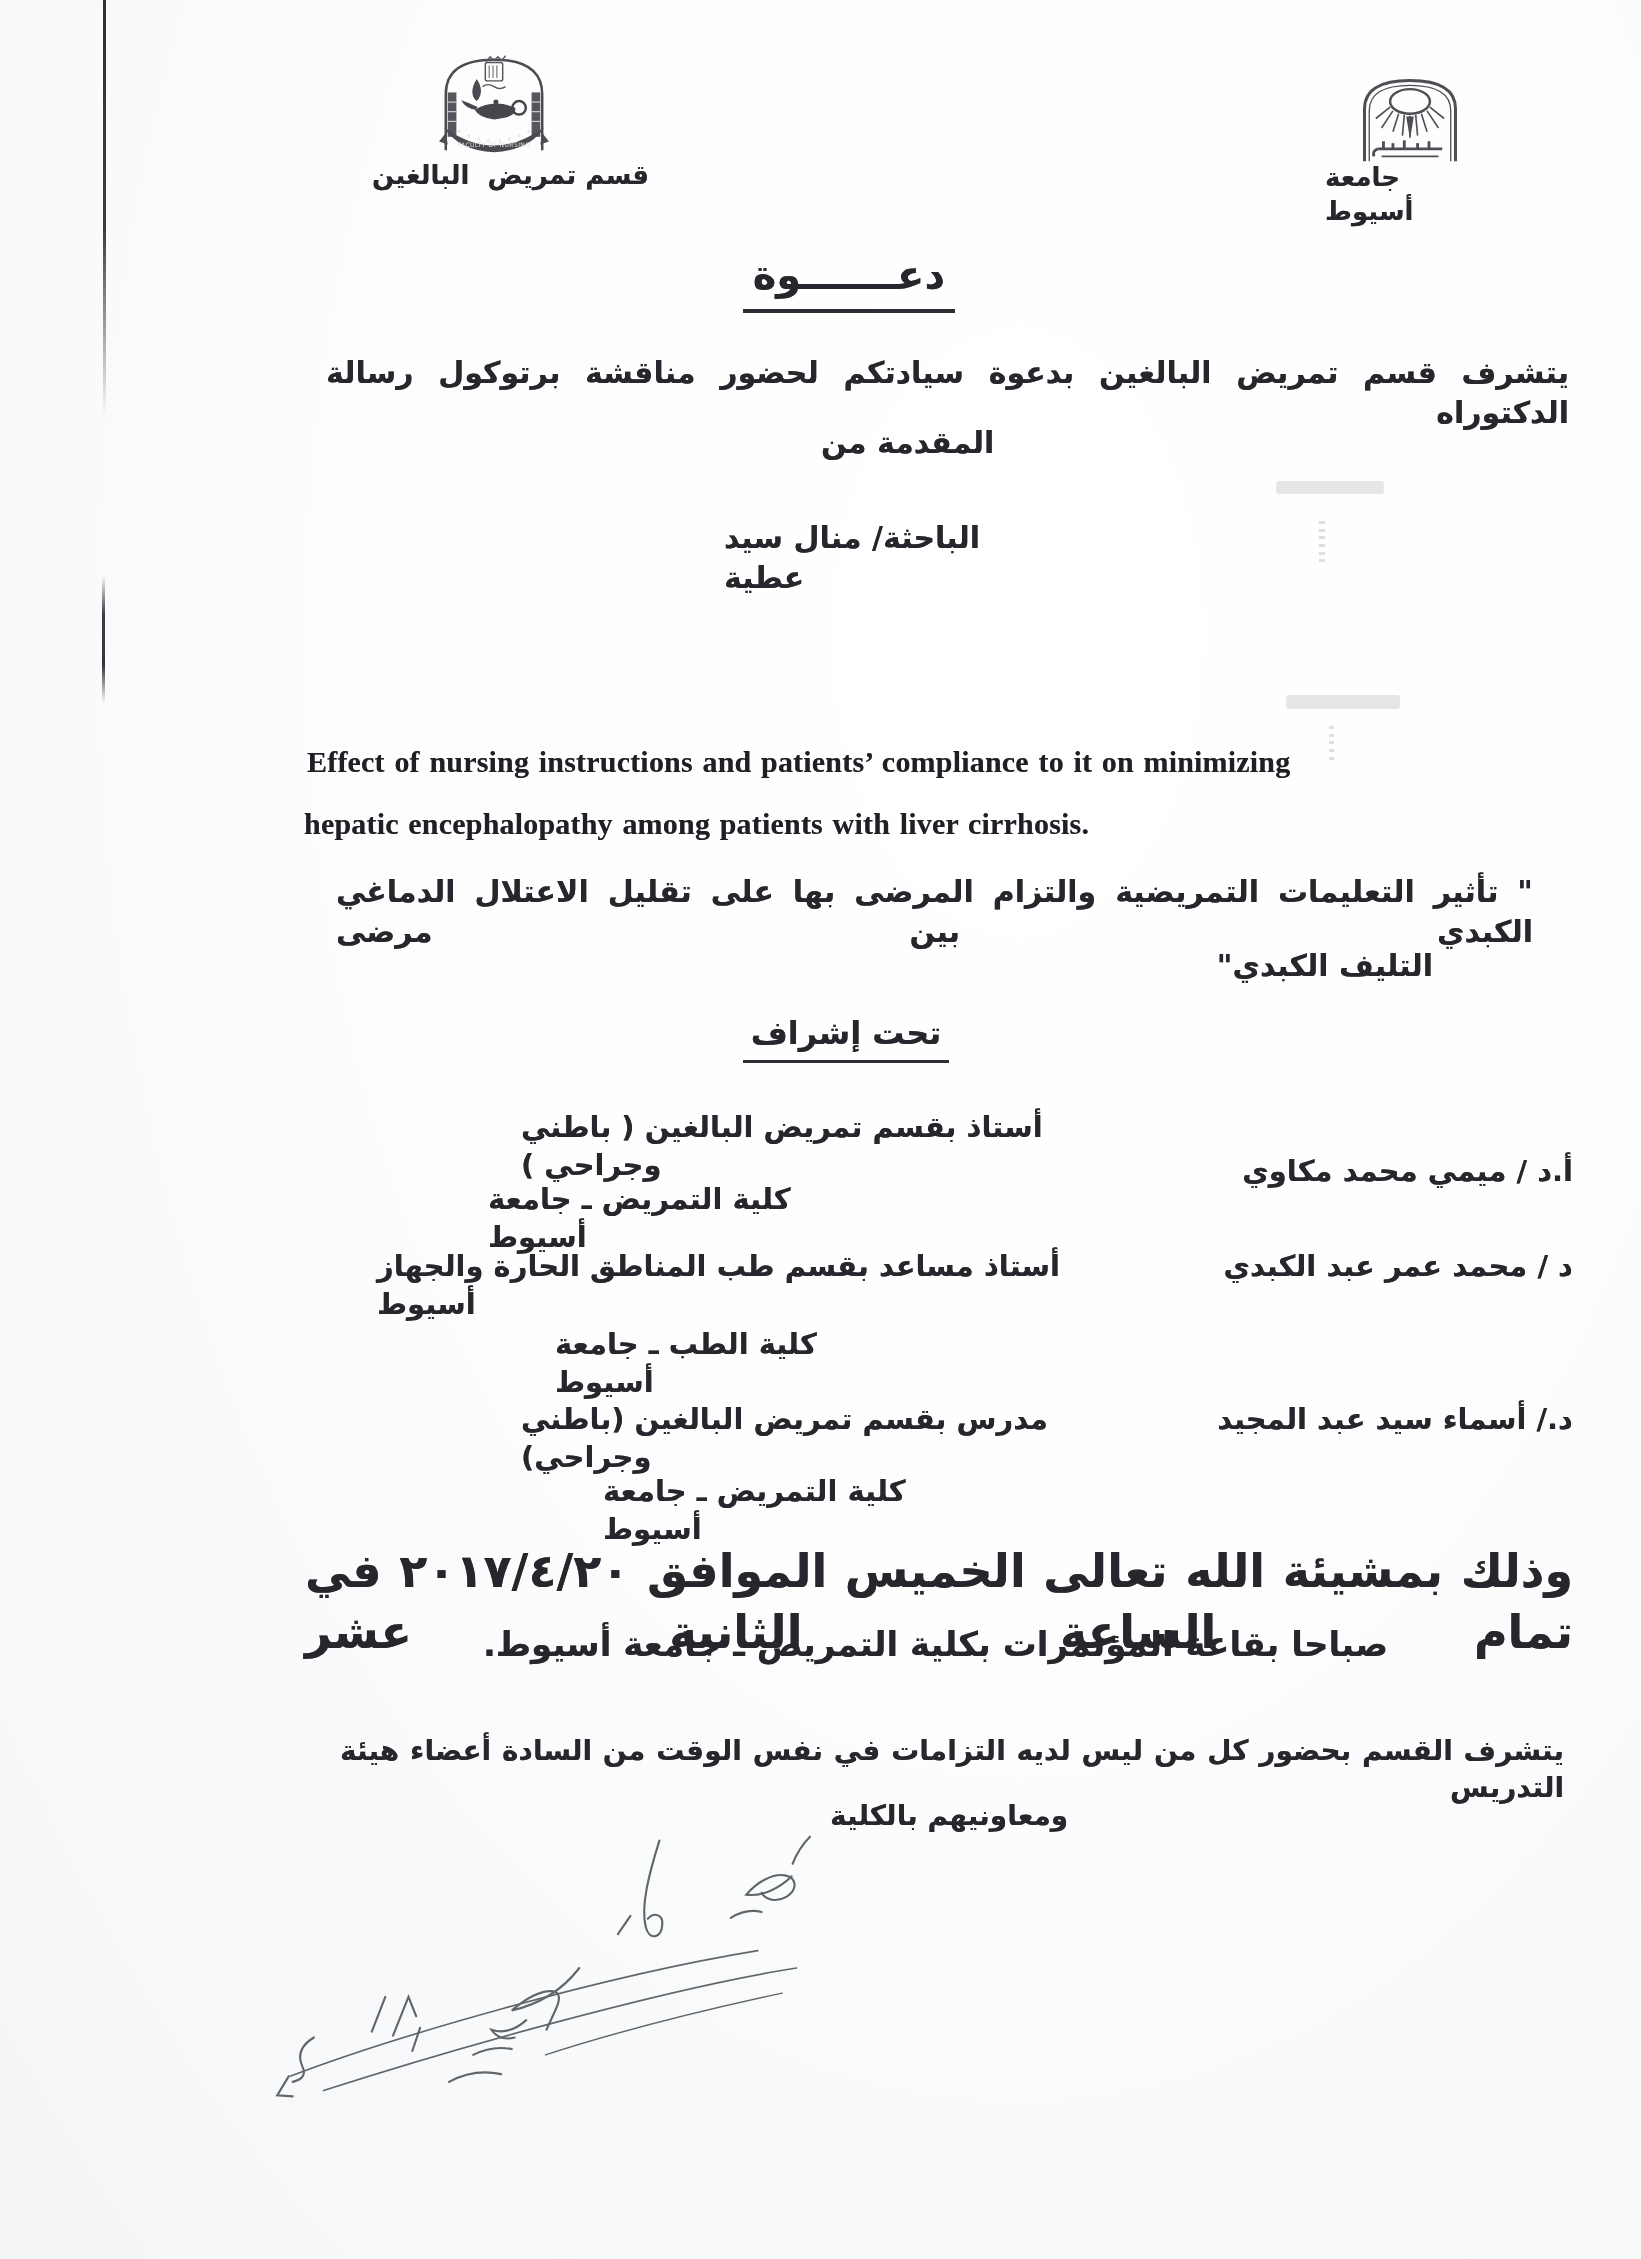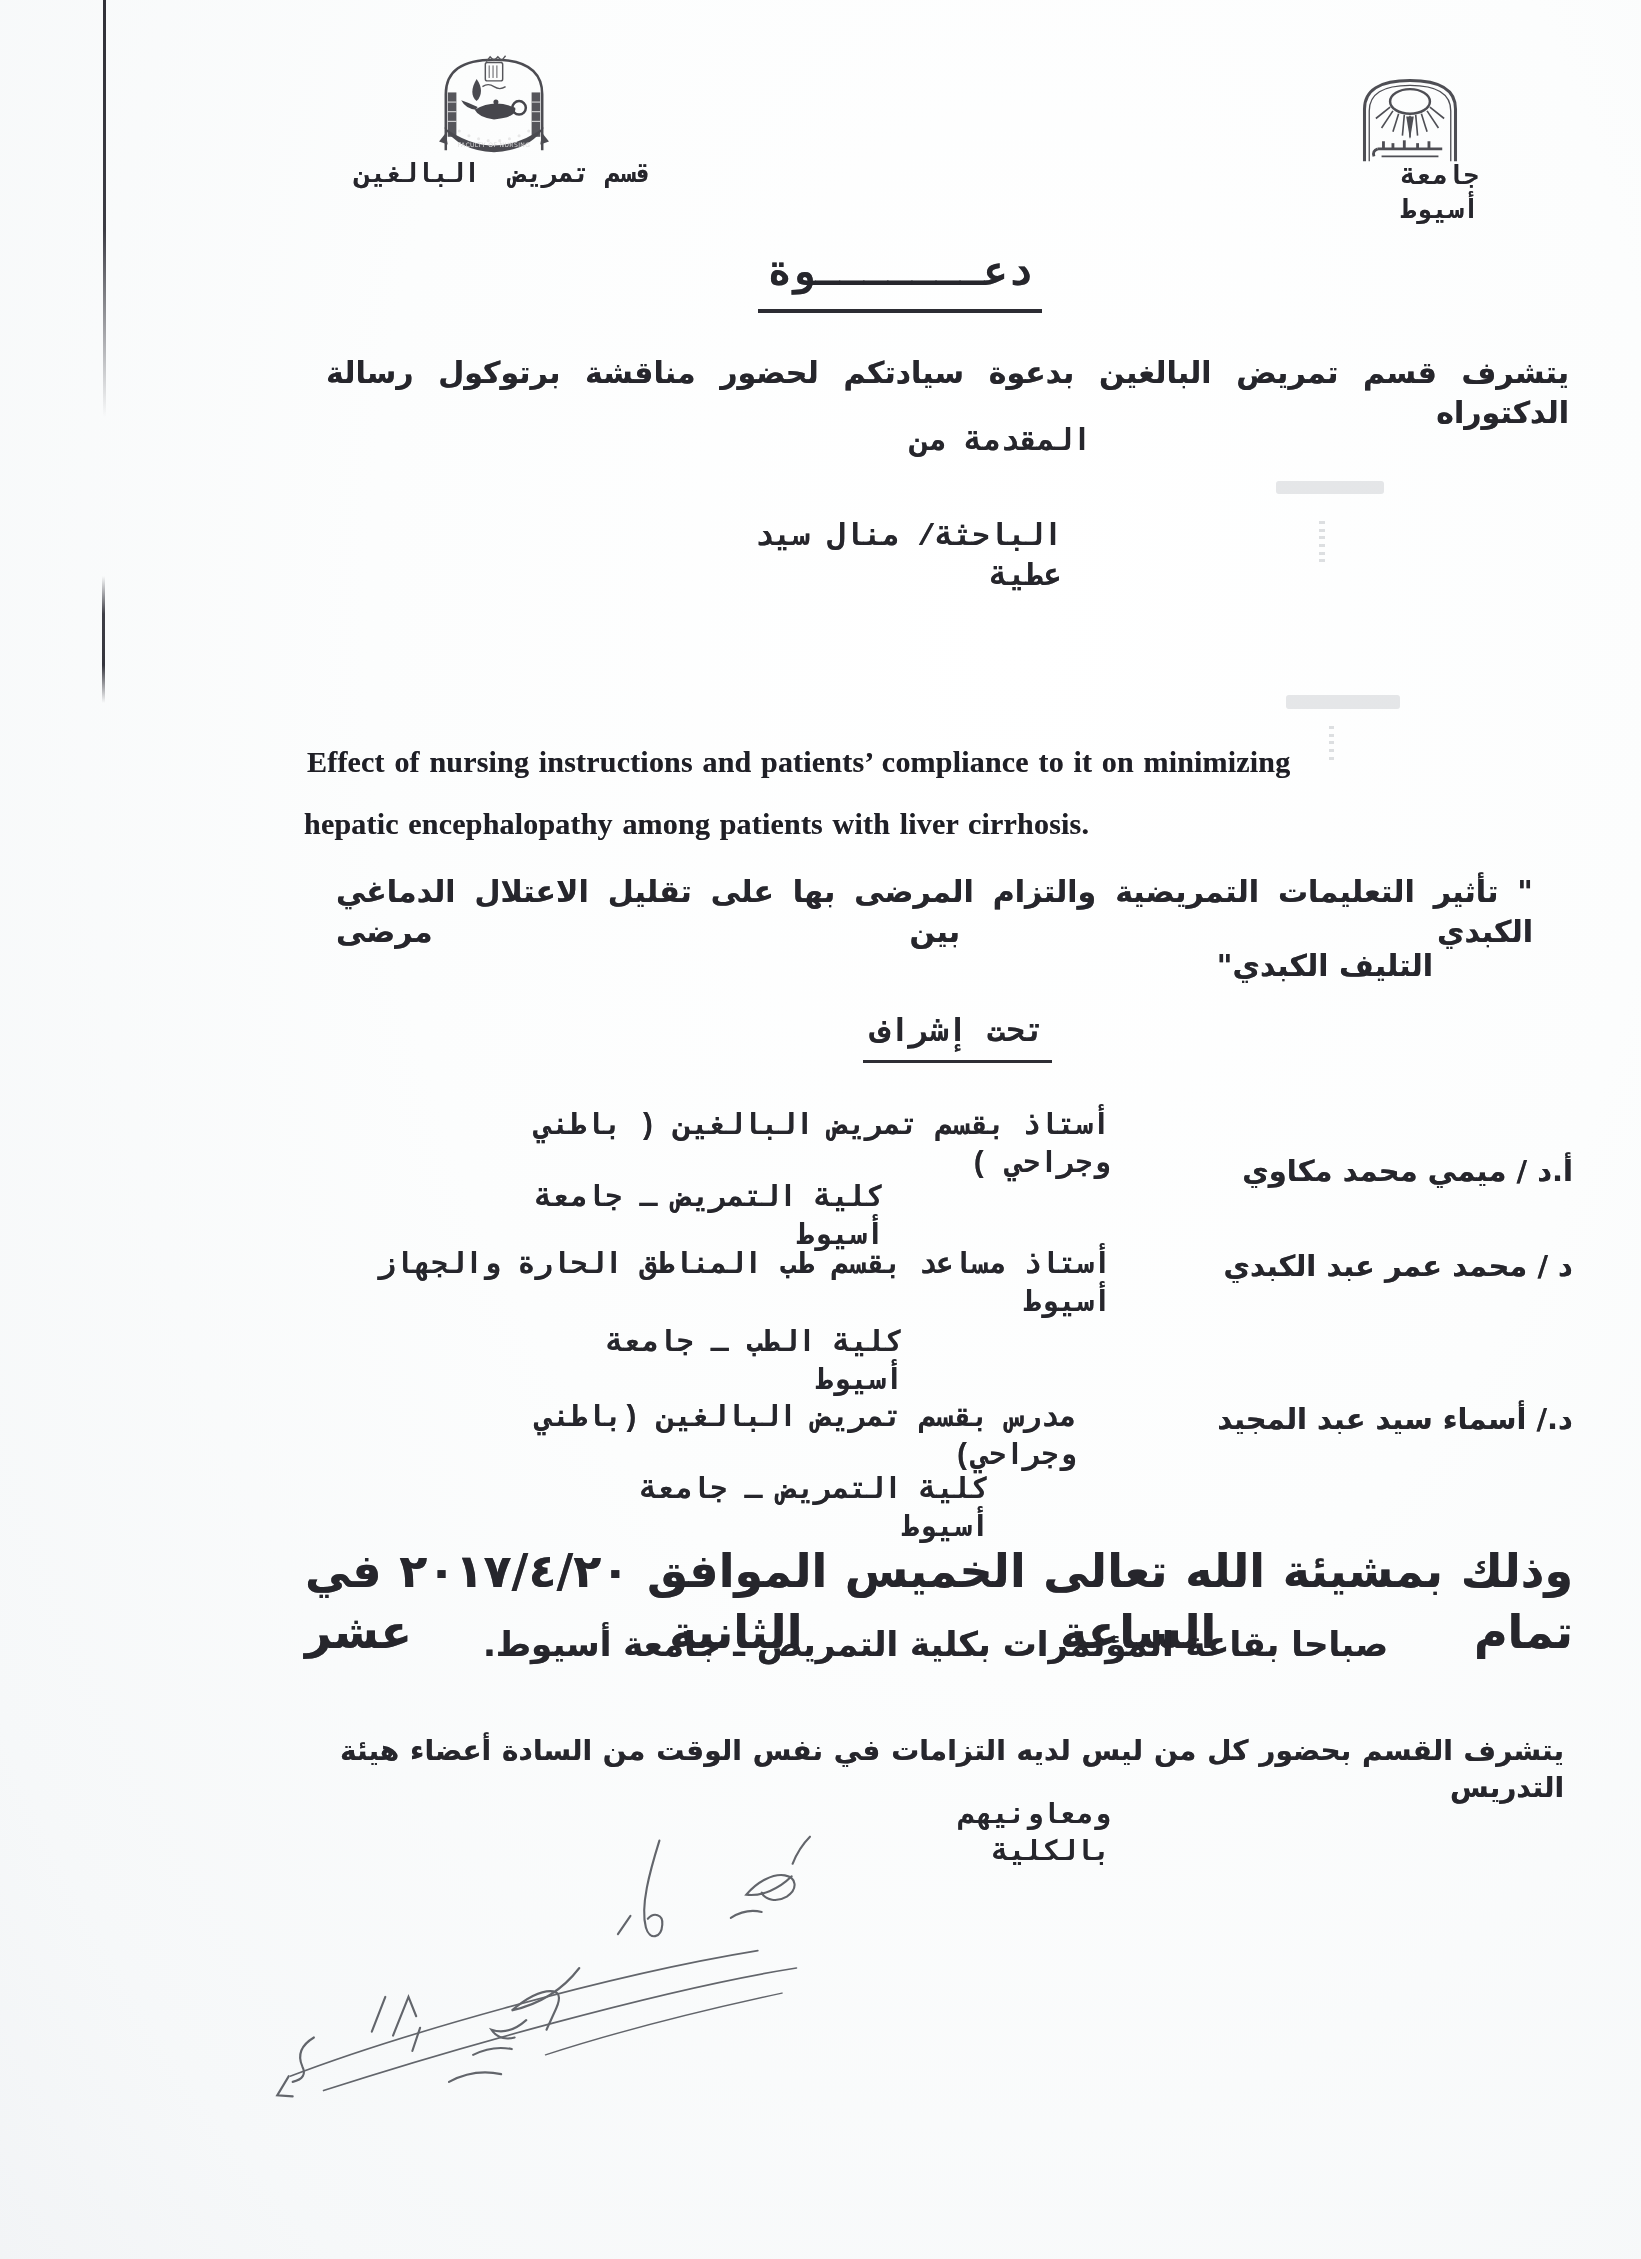--- a/index.html
+++ b/index.html
@@ -6,21 +6,21 @@
   .page{
     position:relative;width:1641px;height:2259px;overflow:hidden;
     background:
       radial-gradient(ellipse at 62% 28%, #ffffff 0%, #fcfdfd 45%, #f6f8f9 85%, #f2f4f6 100%);
     font-family:"DejaVu Sans",sans-serif;color:#26262c;
   }
   .abs{position:absolute;}
   .ar{direction:rtl;font-weight:700;color:#26262c;line-height:1.32;
       text-shadow:0 0 0.6px rgba(10,10,16,.55);}
   .just{text-align:justify;text-align-last:justify;}
-  .ctr{text-align:right;font-family:Liberation Mono, monospace;}
+  .ctr{text-align:left;}
   .rgt{text-align:right;white-space:nowrap;}
   .eng{font-family:"Liberation Serif",serif;font-weight:700;color:#1f1f26;
        letter-spacing:0.2px;word-spacing:1.9px;white-space:nowrap;
        text-shadow:0 0 0.5px rgba(10,10,16,.5);}
   .underline-heavy{display:inline-block;border-bottom:4.8px solid #2c2c33;padding:0 9.7px 7.7px;}
   .underline-med{display:inline-block;border-bottom:3.9px solid #2e2e35;padding:0 7.7px 5.8px;}
   .caption{white-space:pre;}
   .scanline{background:linear-gradient(180deg,#313138 0%,#3c3c44 55%,rgba(64,64,72,0) 100%);}
   .scanline2{background:linear-gradient(180deg,rgba(64,64,72,0) 0%,#3e3e46 30%,#34343c 70%,rgba(64,64,72,0) 100%);}
   .smudge{background:rgba(104,112,122,.17);filter:blur(0.6px);border-radius:2.9px;}

